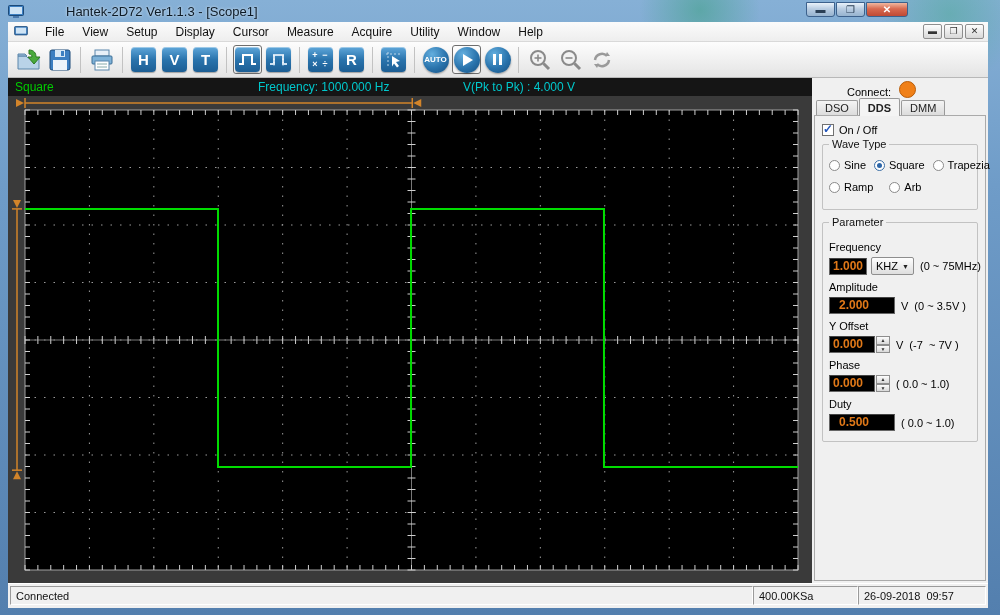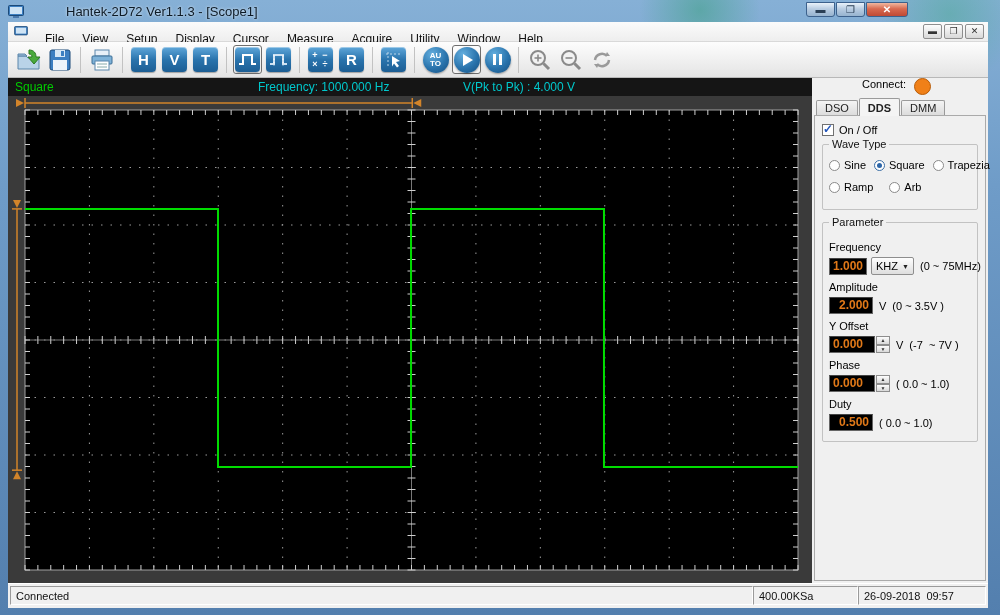--- a/index.html
+++ b/index.html
@@ -27,21 +27,21 @@
     color:#fff; font-weight:bold; }
 
   
   .main { position:absolute; left:8px; top:22px; width:980px; height:586px;
     background:#f0f0f0; display:flex; flex-direction:column; }
 
   
   .menubar { height:20px; background:linear-gradient(180deg,#fbfbfb,#eeeeee);
     display:flex; align-items:center; border-bottom:1px solid #d9d9d9; }
   .mdi-icon { width:14px; height:11px; margin:0 8px 0 6px; }
-  .menu-item { padding:7px 9px; font-size:12px; color:#111; height:20px; line-height:20px; }
+  .menu-item { padding:0 9px; font-size:12px; color:#111; height:20px; line-height:20px; }
   .mdi-buttons { margin-left:auto; display:flex; margin-right:4px; }
   .mdi-btn { width:19px; height:15px; border:1px solid #8e8e8e; border-radius:2px;
     background:linear-gradient(180deg,#fdfdfd,#d8d8d8); margin-left:2px;
     font-size:9px; line-height:13px; text-align:center; color:#333; }
 
   
   .toolbar { height:36px; background:linear-gradient(180deg,#fdfdfd,#e4e4e4);
     display:flex; align-items:center; padding-left:5px; border-bottom:1px solid #b8b8b8; }
   .tb-sep { width:1px; height:26px; background:#c2c2c2; margin:0 5px; }
   .tb-btn { width:29px; height:29px; display:flex; align-items:center; justify-content:center;
@@ -51,41 +51,41 @@
     font-size:15px; display:flex; align-items:center; justify-content:center;
     background:linear-gradient(180deg,#5fa7da,#2a74ad 50%,#1c5e94);
     box-shadow:0 1px 1px rgba(0,0,0,.3), inset 0 1px 0 rgba(255,255,255,.4); }
   .tb-square { width:25px; height:25px; border-radius:4px;
     background:linear-gradient(180deg,#5fa7da,#2a74ad 50%,#1c5e94);
     box-shadow:0 1px 1px rgba(0,0,0,.3), inset 0 1px 0 rgba(255,255,255,.4);
     display:flex; align-items:center; justify-content:center; }
   .tb-round { width:26px; height:26px; border-radius:50%;
     background:radial-gradient(circle at 35% 28%, #63aede, #2a74ad 55%, #164f80);
     box-shadow:0 1px 2px rgba(0,0,0,.35);
-    display:flex; flex-direction:column; align-items:center; justify-content:center;
+    display:flex; flex-direction:row; align-items:center; justify-content:center;
     color:#fff; font-weight:bold; font-size:8px; line-height:8px; }
   .play-tri { width:0; height:0; border-left:10px solid #fff;
     border-top:6px solid transparent; border-bottom:6px solid transparent; margin-left:3px; }
   .pause-bars { display:flex; gap:3px; }
   .pause-bars i { width:3px; height:11px; background:#fff; }
 
   
   .content { display:flex; height:505px; }
   .left-col { width:804px; display:flex; flex-direction:column; }
 
   .scope-header { height:18px; background:#151515; position:relative; }
   .scope-header .wave-label { position:absolute; left:7px; top:2px; color:#00cc00; font-size:12px; }
   .scope-header .freq { position:absolute; left:250px; top:2px; color:#00c8cc; font-size:12px; }
   .scope-header .vpk { position:absolute; left:455px; top:2px; color:#00c8cc; font-size:12px; }
 
   .scope-wrap { height:487px; background:#3a3a3a; position:relative; }
 
   
   .right-col { width:176px; background:#f0f0f0; display:flex; flex-direction:column; font-size:11px; }
-  .connect-row { height:20px; display:flex; align-items:flex-start; padding-left:50px; gap:8px; }
+  .connect-row { height:20px; display:flex; align-items:flex-end; padding-left:35px; gap:8px; }
   .connect-dot { width:17px; height:17px; border-radius:50%; background:#f08018;
     border:1px solid #b85c08; }
   .tabs { display:flex; height:17px; padding-left:4px; align-items:flex-end; }
   .tab { padding:1px 8px 0; height:15px; border:1px solid #9a9a9a; border-bottom:none;
     background:linear-gradient(180deg,#f4f4f4,#dcdcdc); margin-right:1px;
     border-radius:2px 2px 0 0; font-size:11px; color:#222; }
   .tab.active { height:18px; background:#f4f4f4; position:relative; z-index:2;
     padding-top:3px; margin-bottom:-1px;font-weight:bold; }
   .tab-page { flex:1; border:1px solid #aaa; background:#f0f0f0; margin:0 2px 2px 2px;
     padding:6px 5px 0 5px; position:relative; z-index:1; }
@@ -107,21 +107,21 @@
   .radio.selected { border-color:#3a6ea5; }
   .radio.selected::after { content:""; position:absolute; left:2px; top:2px; width:5px;
     height:5px; border-radius:50%; background:#2d66a8; }
   .radio-label { margin-right:8px; }
 
   .param-label { margin:6px 0 4px 2px; }
   .param-row { display:flex; align-items:center; margin:0 0 4px 2px; }
   .value-box { background:#000; color:#e07818; font-weight:bold; font-size:12px;
     border:1px solid #666; border-top-color:#444; height:17px; line-height:15px;
     padding:0 3px; }
-  .w-small { width:46px; } .w-wide { width:44px;padding-left:9px; }
+  .w-small { width:46px; } .w-wide { width:66px;padding-left:9px; }
   .spinner { display:flex; flex-direction:column; width:14px; height:17px; margin-left:1px; }
   .spin-btn { flex:1; border:1px solid #8e8e8e; background:linear-gradient(180deg,#fdfdfd,#d8d8d8);
     font-size:5px; line-height:6px; text-align:center; color:#333; }
   .combo { display:flex; align-items:center; border:1px solid #8e8e8e; border-radius:2px;
     background:linear-gradient(180deg,#fefefe,#dedede); height:18px; margin-left:4px;
     padding-left:4px; }
   .combo .arrow { font-size:7px; color:#222; padding:0 4px; }
   .unit { margin-left:6px; }
   .range { margin-left:6px; white-space:pre; }
 

